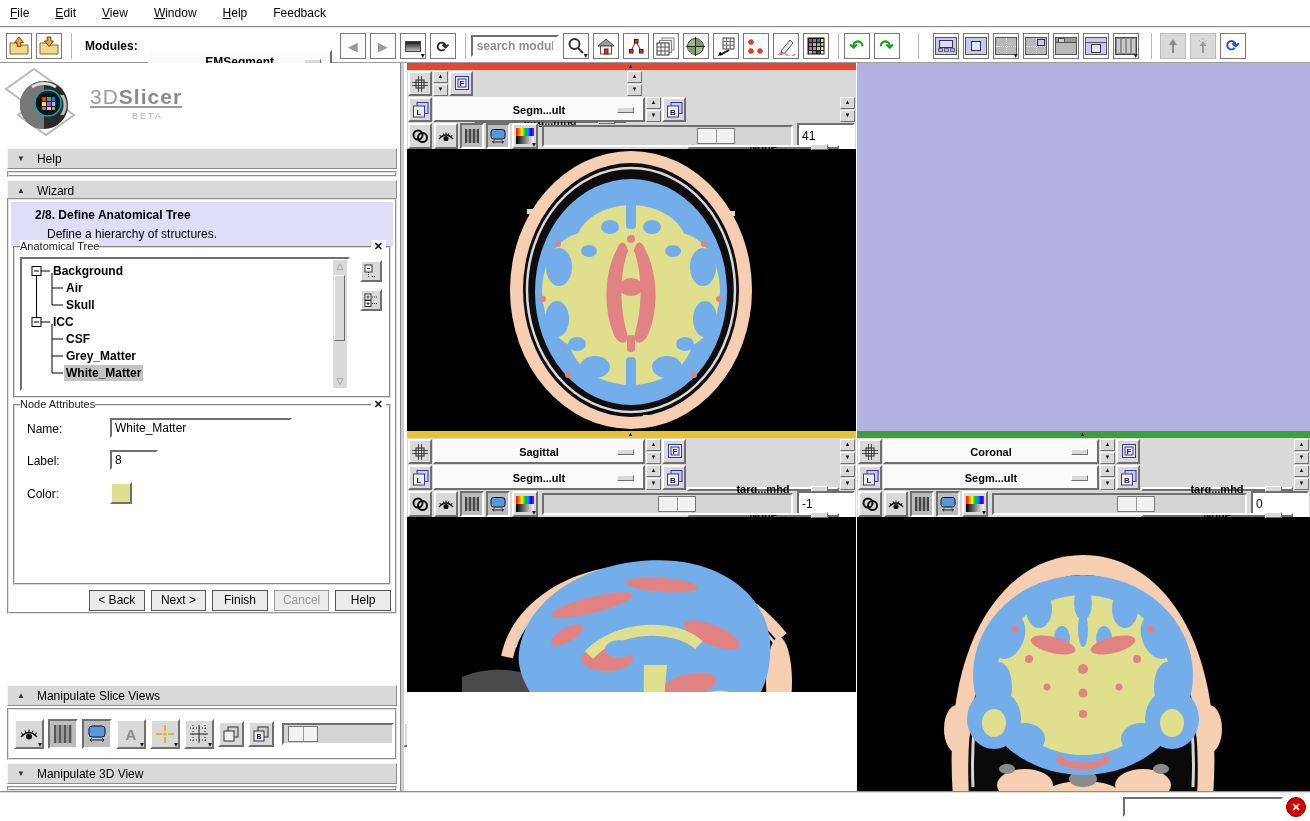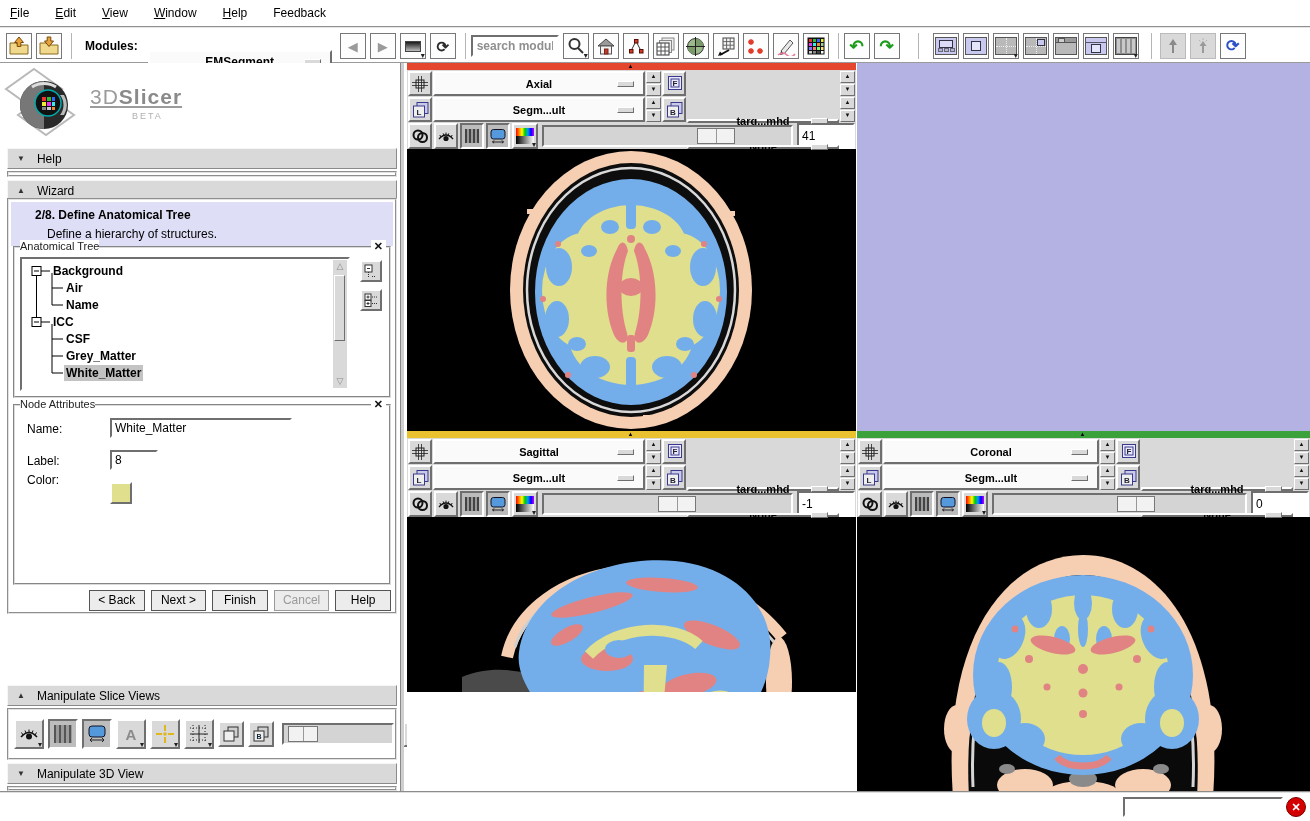--- a/index.html
+++ b/index.html
@@ -404,21 +404,21 @@
                 <line x1="12" y1="63" x2="17" y2="63"></line>
               <line x1="19" y1="63" x2="28" y2="63"></line>
               <line x1="30" y1="65" x2="30" y2="114"></line>
                 <line x1="30" y1="80" x2="41" y2="80"></line>
                 <line x1="30" y1="97" x2="41" y2="97"></line>
                 <line x1="30" y1="114" x2="41" y2="114"></line>
             </g>
           </svg>
           <div class="treelabel" style="left:31px;top:4px">Background</div>
           <div class="treelabel" style="left:44px;top:21px">Air</div>
-          <div class="treelabel" style="left:44px;top:38px">Name</div>
+          <div class="treelabel" style="left:44px;top:38px">Skull</div>
           <div class="treelabel" style="left:31px;top:55px">ICC</div>
           <div class="treelabel" style="left:44px;top:72px">CSF</div>
           <div class="treelabel" style="left:44px;top:89px">Grey_Matter</div>
           <div class="treelabel sel" style="left:42px;top:106px">White_Matter</div>
           <div id="tree-scroll">
             <div class="sarr" style="top:0">△</div>
             <div class="thumb"></div>
             <div class="sarr" style="bottom:0">▽</div>
           </div>
         </div>
@@ -442,21 +442,21 @@
         </div>
       </div>
 
       <div id="attrs-group" class="group">
         <span class="legend">Node Attributes</span>
         <span class="closex">✕</span>
         <span class="frm-lbl" style="top:16px">Name:</span>
         <input class="frm-input" style="top: 12px; width: 182px;" value="White_Matter">
         <span class="frm-lbl" style="top:48px">Label:</span>
         <input class="frm-input" style="top: 44px; width: 48px;" value="8">
-        <span class="frm-lbl" style="top:67px">Color:</span>
+        <span class="frm-lbl" style="top:81px">Color:</span>
         <div id="color-swatch" style="background: rgb(223, 223, 142);"></div>
       </div>
 
       <div id="wiz-btns">
         <div class="wbtn">&lt; Back</div>
         <div class="wbtn">Next &gt;</div>
         <div class="wbtn">Finish</div>
         <div class="wbtn disabled">Cancel</div>
         <div class="wbtn">Help</div>
       </div>
@@ -561,24 +561,20 @@
       </div>
       <div class="ctrl">
         <div class="crow">
           <div class="ib">
             <svg width="16" height="16" viewBox="0 0 16 16">
                 <g stroke="#222" fill="none">
                   <rect x="4" y="4" width="8" height="8"></rect>
                   <path d="M6.5,0 v16 M9.5,0 v16 M0,6.5 h16 M0,9.5 h16" stroke-width="0.8"></path>
                 </g>
               </svg>
-          </div>
-          <div class="opt">
-            <span>Axial</span>
-              <span class="dash"></span>
           </div>
           <div class="spin">
             <div class="sb">▲</div>
               <div class="sb">▼</div>
           </div>
           <div class="ib">
             <svg width="17" height="17" viewBox="0 0 17 17">
                 <rect x="2.5" y="1.5" width="13" height="13" fill="#e9e9fb" stroke="#3a3a8c"></rect>
                 <rect x="5" y="4" width="8" height="8" fill="none" stroke="#3a3a8c"></rect>
                 <text x="6.5" y="11" font-size="8" font-weight="bold" fill="#223">F</text>

